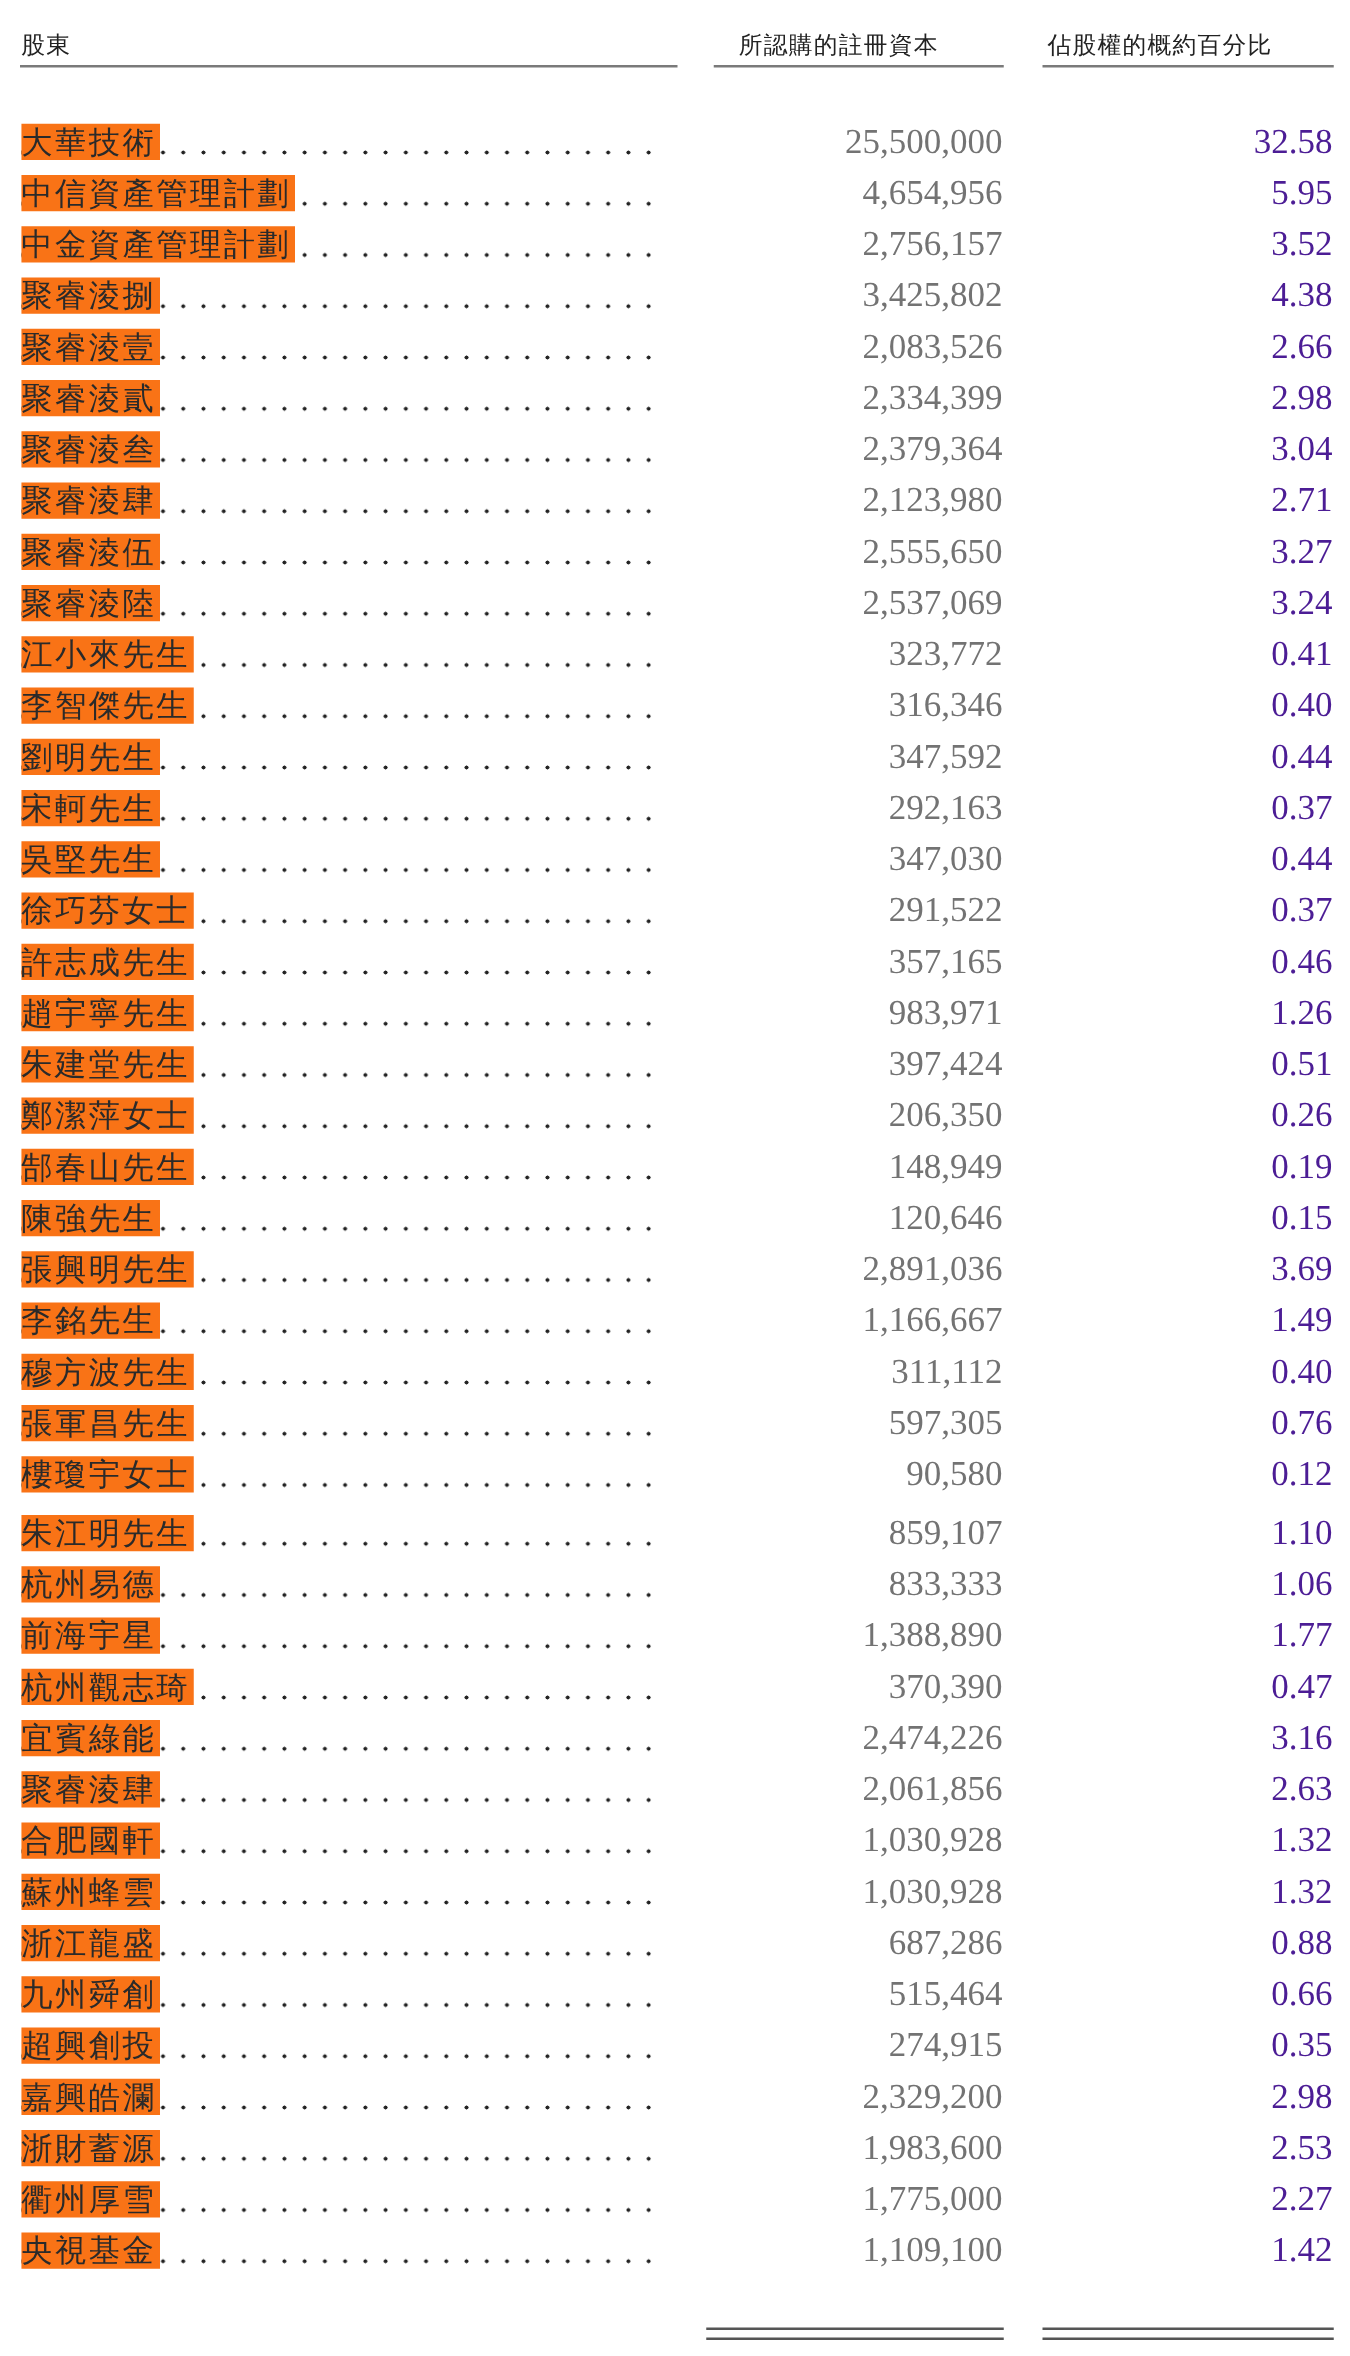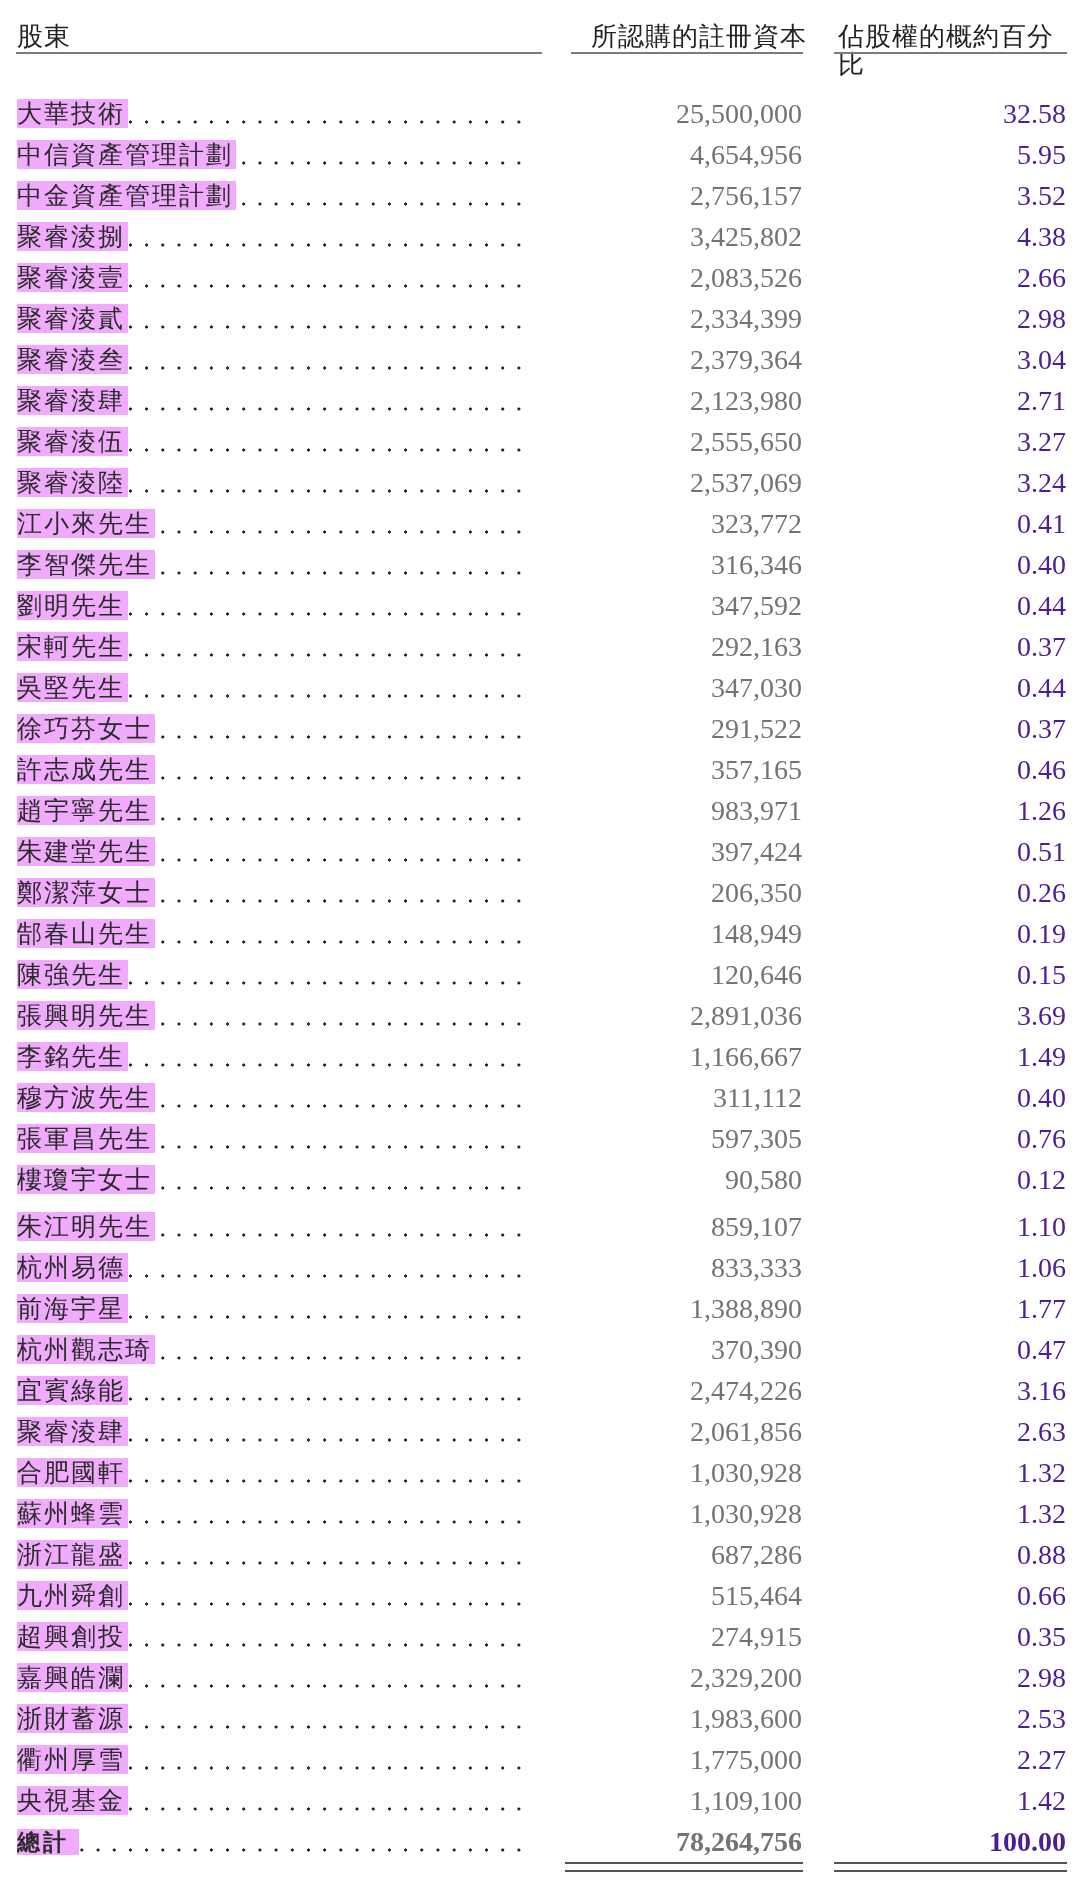--- a/index.html
+++ b/index.html
@@ -1,29 +1,29 @@
 <!DOCTYPE html>
 <html><head>
 <meta charset="utf-8">
 <style>
   html, body { margin: 0; padding: 0; background: #ffffff; }
   body { width: 1080px; height: 1885px; position: relative; overflow: hidden;
          font-family: "DejaVu Serif", "Liberation Serif", serif; color: #222; }
   .hdr { position: absolute; top: 22px; font-family: "DejaVu Sans", "Liberation Sans", sans-serif;
-         font-size: 26px; color: #222; line-height: 28px; letter-spacing: 1px; }
+         font-size: 19px; color: #222; line-height: 28px; letter-spacing: 1px; }
   .hdr-line { position: absolute; top: 52px; height: 2px; background: #7a7a7a; }
   #rows { position: absolute; top: 93px; left: 0; width: 1080px; }
   .row { position: relative; height: 41px; }
   .row.gap-before { margin-top: 6px; padding-left: 34px; }
   .name { position: absolute; left: 17px; top: 5px; width: 510px; height: 32px; overflow: hidden;
           white-space: nowrap; font-size: 25px; line-height: 32px; letter-spacing: 2px; color: #2a2a2a; }
   .dots { position: absolute; left: 0; right: 0; bottom: 6px; height: 4px;
           background-image: radial-gradient(circle, #222 1.4px, transparent 1.8px);
           background-size: 16.2px 4px; background-position: right center; background-repeat: repeat-x; }
-  .name-text { position: relative; background: #f0abfc; padding-right: 3px; z-index: 1; }
+  .name-text { position: relative; background: #f97316; padding-right: 3px; z-index: 1; }
   .cap { position: absolute; right: 278px; top: 4px; font-family: Liberation Serif, serif;
          font-size: 28px; line-height: 34px; color: #737373; text-align: right; }
   .pct { position: absolute; right: 14px; top: 4px; font-family: "Liberation Serif", "DejaVu Serif", serif;
          font-size: 28px; line-height: 34px; color: #4c1d95; text-align: right; }
   .total .name-text, .total .cap, .total .pct { font-weight: bold; }
   .total .name-text { font-family: "DejaVu Sans", "Liberation Sans", sans-serif; font-size: 23px; letter-spacing: 3px; padding-right: 10px; }
   .dbl { position: absolute; height: 2px; background: #555; }
 </style>
 </head>
 <body>
@@ -368,27 +368,19 @@
     <div class="pct">2.27</div>
   </div>
       <div class="row">
     <div class="name">
       <div class="dots"></div>
       <span class="name-text">央視基金</span>
     </div>
     <div class="cap">1,109,100</div>
     <div class="pct">1.42</div>
   </div>
-      <div class="row total">
-    <div class="name">
-      <div class="dots"></div>
-      <span class="name-text">總計</span>
-    </div>
-    <div class="cap">78,264,756</div>
-    <div class="pct">100.00</div>
-  </div>
     </div>
 
   <div class="dbl" style="left:565px; width:238px; top:1862px;"></div>
   <div class="dbl" style="left:565px; width:238px; top:1870px;"></div>
   <div class="dbl" style="left:834px; width:233px; top:1862px;"></div>
   <div class="dbl" style="left:834px; width:233px; top:1870px;"></div>
 </div>
 
 </body></html>

